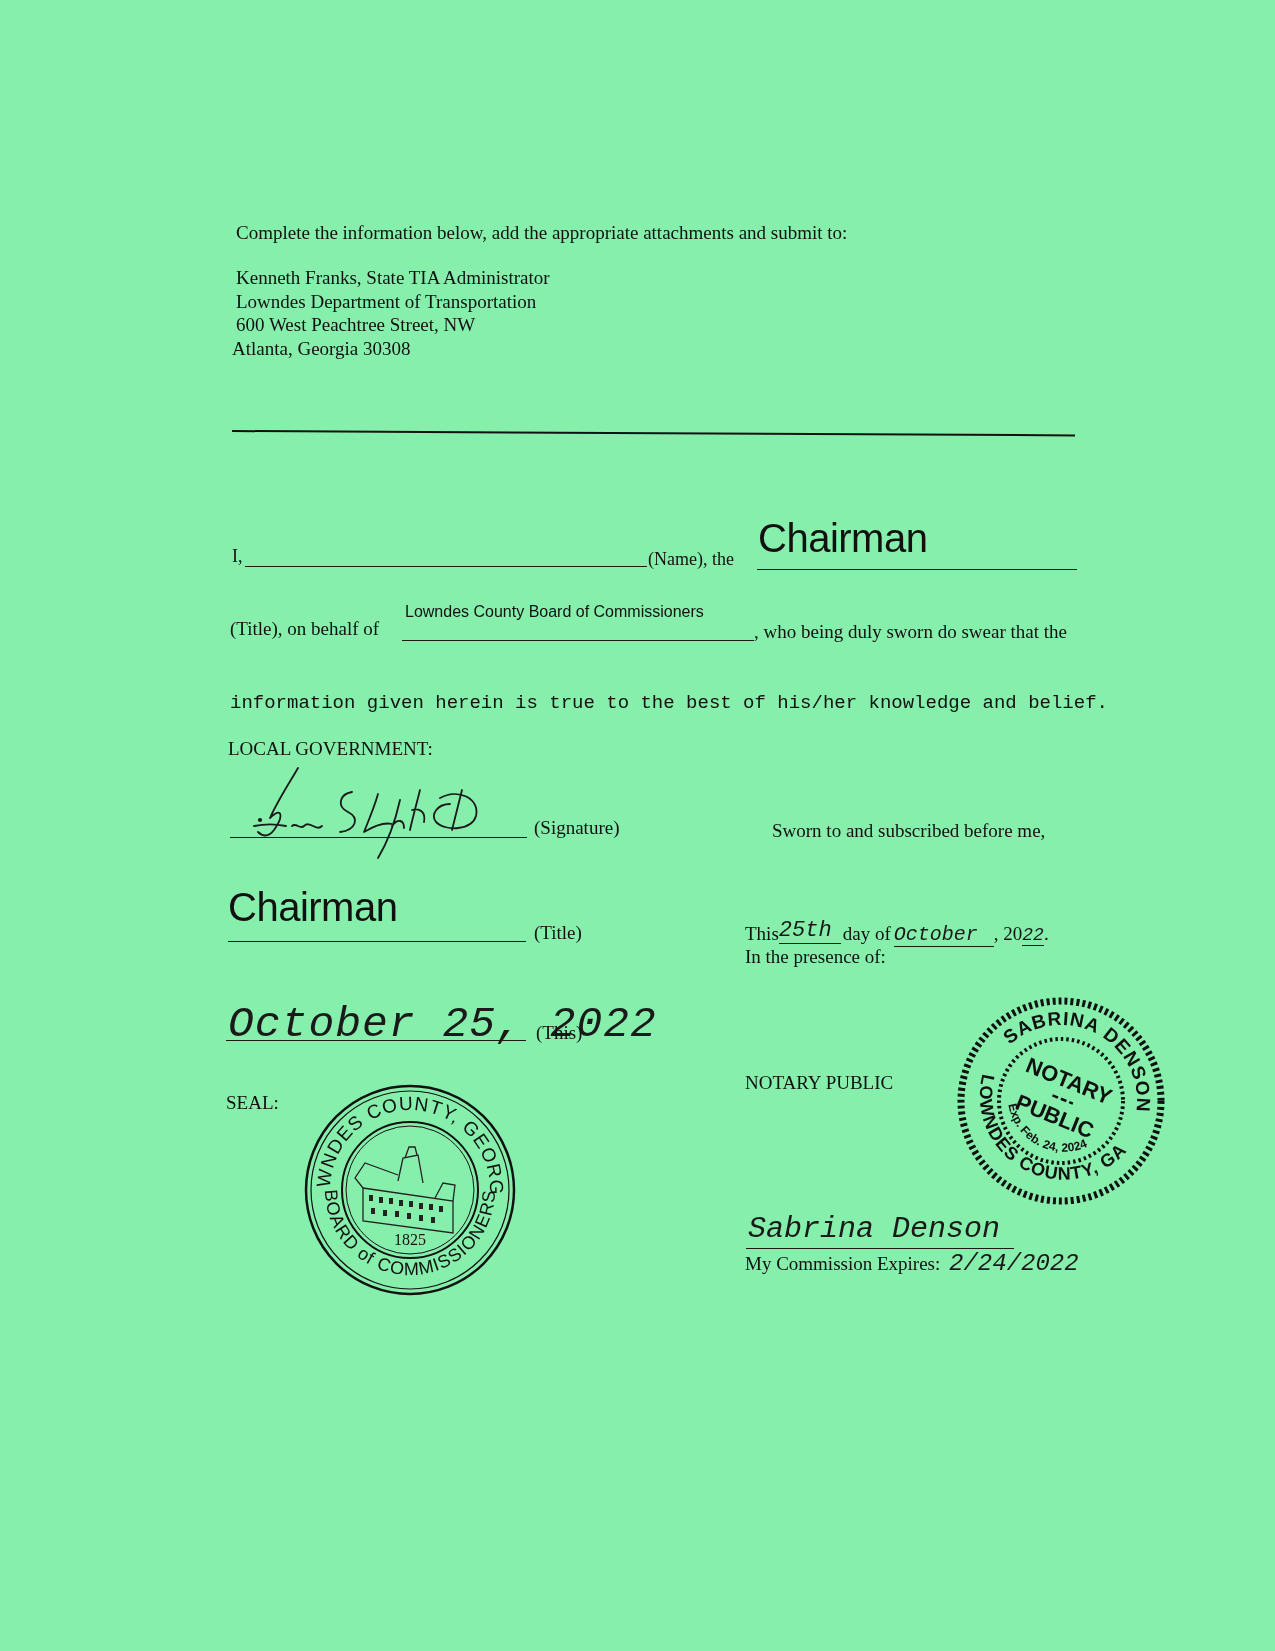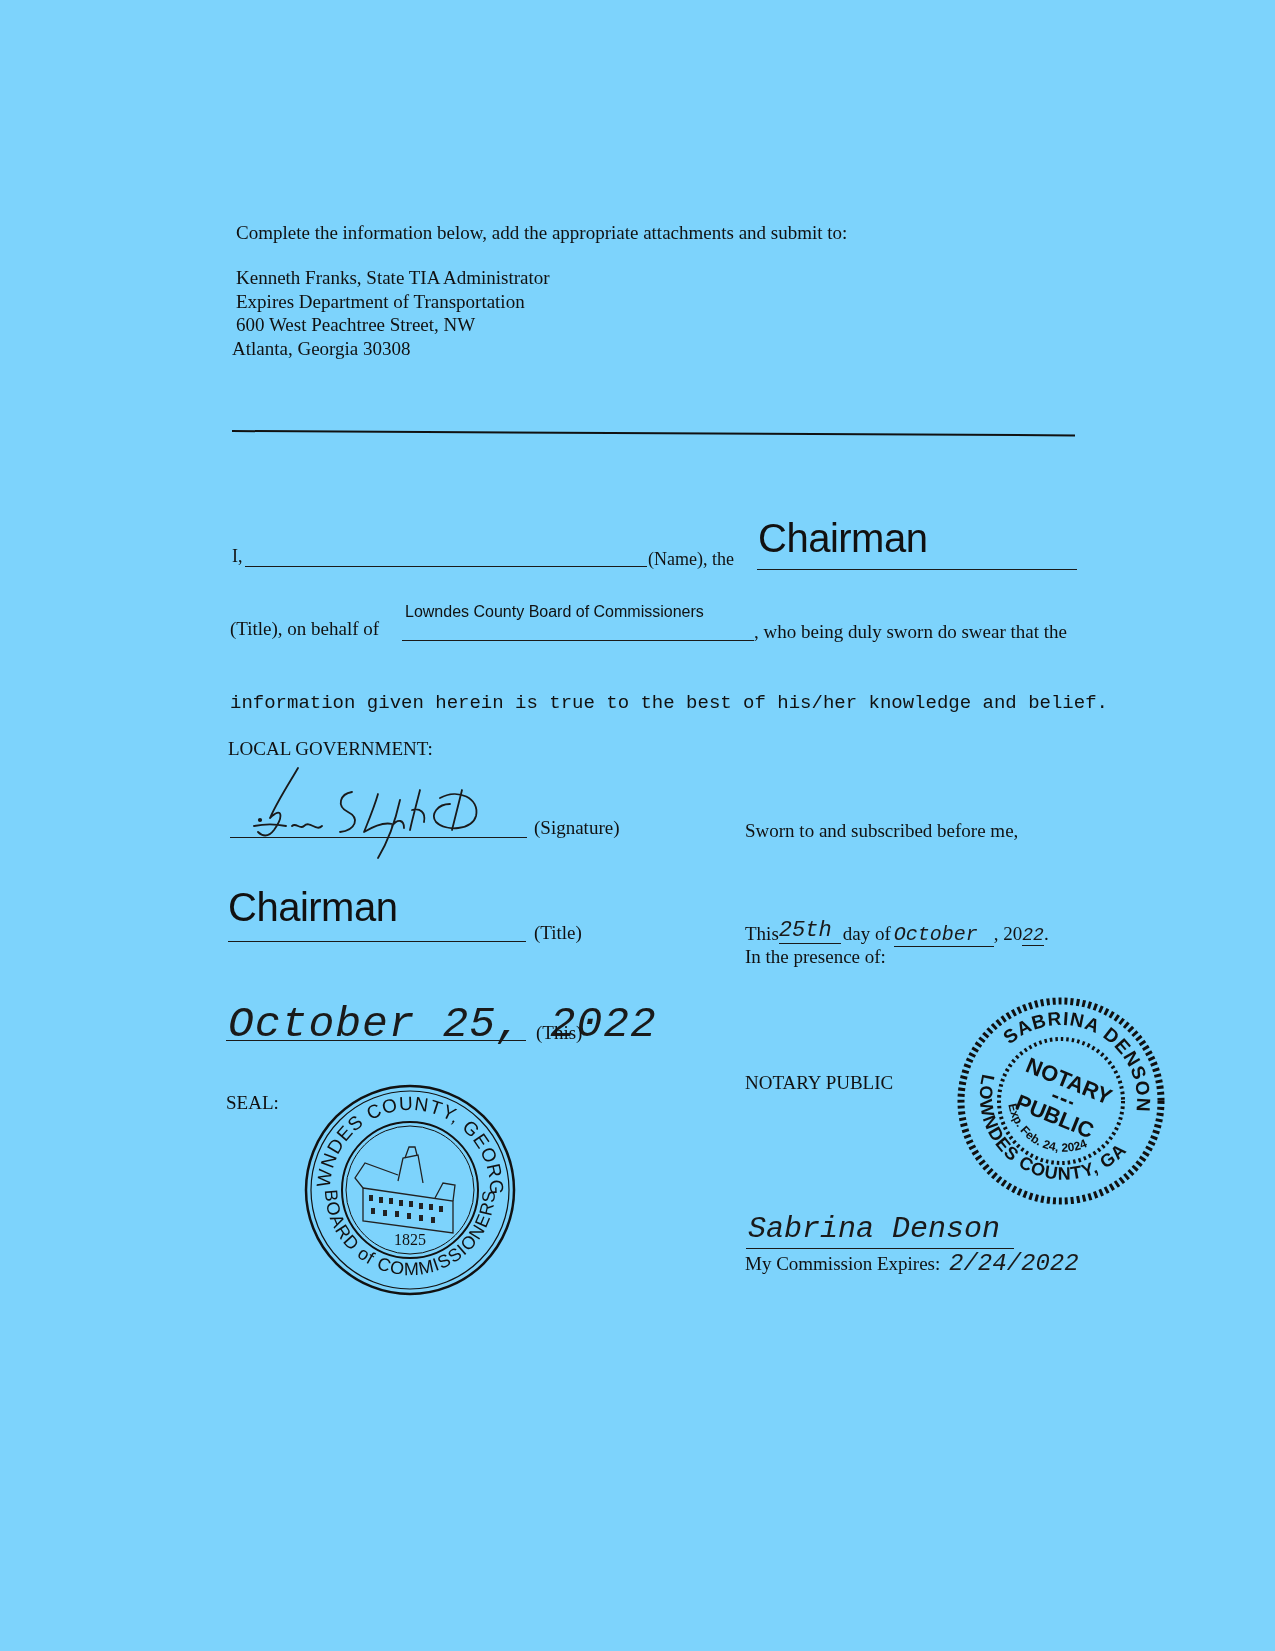--- a/index.html
+++ b/index.html
@@ -1,37 +1,37 @@
 <!DOCTYPE html>
 <html><head>
 <meta charset="utf-8">
 <style>
   html, body { margin: 0; padding: 0; background: #ffffff; }
   body { width: 1275px; height: 1651px; position: relative; overflow: hidden; color: #111; }
-  .page { position: absolute; left: 0; top: 0; width: 1275px; height: 1651px; background: #7dd3fc; }
+  .page { position: absolute; left: 0; top: 0; width: 1275px; height: 1651px; background: #86efac; }
   .serif { font-family: "Liberation Serif", "DejaVu Serif", serif; }
   .abs { position: absolute; white-space: nowrap; }
   .t18 { font-size: 19px; }
   .t17 { font-size: 18px; }
   .uline { position: absolute; height: 0; border-top: 1.6px solid #1a1a1a; }
   .typed-big { font-family: "Liberation Sans", "DejaVu Sans", sans-serif; font-size: 40px; letter-spacing: -0.5px; }
   .typed-mid { font-family: "Liberation Sans", "DejaVu Sans", sans-serif; font-size: 16px; text-align: center; }
   .hand { font-family: Liberation Mono, monospace; font-style: italic; font-weight: 300; color: #1a1a1a; }
   svg { position: absolute; overflow: visible; }
 </style>
 </head>
 <body>
 
 <div class="page">
 
   <div class="abs serif t18" style="left:236px; top:222px;">Complete the information below, add the appropriate attachments and submit to:</div>
 
   <div class="abs serif t18" style="left:236px; top:266px; line-height:23.5px;">
     <div>Kenneth Franks, State TIA Administrator</div>
-    <div>Expires Department of Transportation</div>
+    <div>Lowndes Department of Transportation</div>
     <div>600 West Peachtree Street, NW</div>
     <div style="margin-left:-4px;">Atlanta, Georgia 30308</div>
   </div>
 
   <div class="uline" style="left:232px; top:430px; width:843px; border-top:2.5px solid #111; transform:rotate(0.3deg); transform-origin:left;"></div>
 
   <div class="abs serif t17" style="left:232px; top:546px;">I,</div>
   <div class="uline" style="left:245px; top:566px; width:402px;"></div>
   <div class="abs serif t17" style="left:648px; top:549px;">(Name), the</div>
   <div class="abs typed-big" style="left:758px; top:516px;">Chairman</div>
@@ -55,21 +55,21 @@
       <path d="M160 40 C156 58 150 78 138 98 M152 66 C158 58 164 60 164 68"></path>
       <path d="M180 30 C176 46 172 60 170 70 M172 50 C180 48 186 52 184 62"></path>
       <path d="M200 38 C218 28 240 38 236 56 C232 70 206 72 196 62 C190 54 198 44 210 44"></path>
       <path d="M222 30 L212 70"></path>
       <circle cx="20" cy="60" r="1.2" fill="#1a1a1a"></circle>
     </g>
   </svg>
   <div class="uline" style="left:230px; top:837px; width:297px;"></div>
   <div class="abs serif t18" style="left:534px; top:817px;">(Signature)</div>
 
-  <div class="abs serif t18" style="left:745px; top:820px;">Sworn to and subscribed before me,</div>
+  <div class="abs serif t18" style="left:772px; top:820px;">Sworn to and subscribed before me,</div>
 
   <div class="abs typed-big" style="left:228px; top:885px;">Chairman</div>
   <div class="uline" style="left:228px; top:941px; width:298px;"></div>
   <div class="abs serif t18" style="left:534px; top:922px;">(Title)</div>
 
   <div class="abs serif t18" style="left:745px; top:922px;">
     <span>This</span><span class="hand" style="display:inline-block; width:62px; border-bottom:1.4px solid #1a1a1a; font-size:22px; position:relative; top:-4px;"><span>25th</span></span><span style="margin-left:2px;">day of</span><span class="hand" style="display:inline-block; width:100px; border-bottom:1.4px solid #1a1a1a; font-size:20px; margin-left:3px;">October</span><span>, 20</span><span class="hand" style="display:inline-block; border-bottom:1.4px solid #1a1a1a; font-size:18px;">22</span><span>.</span>
   </div>
   <div class="abs serif t18" style="left:745px; top:946px;">In the presence of:</div>
 

